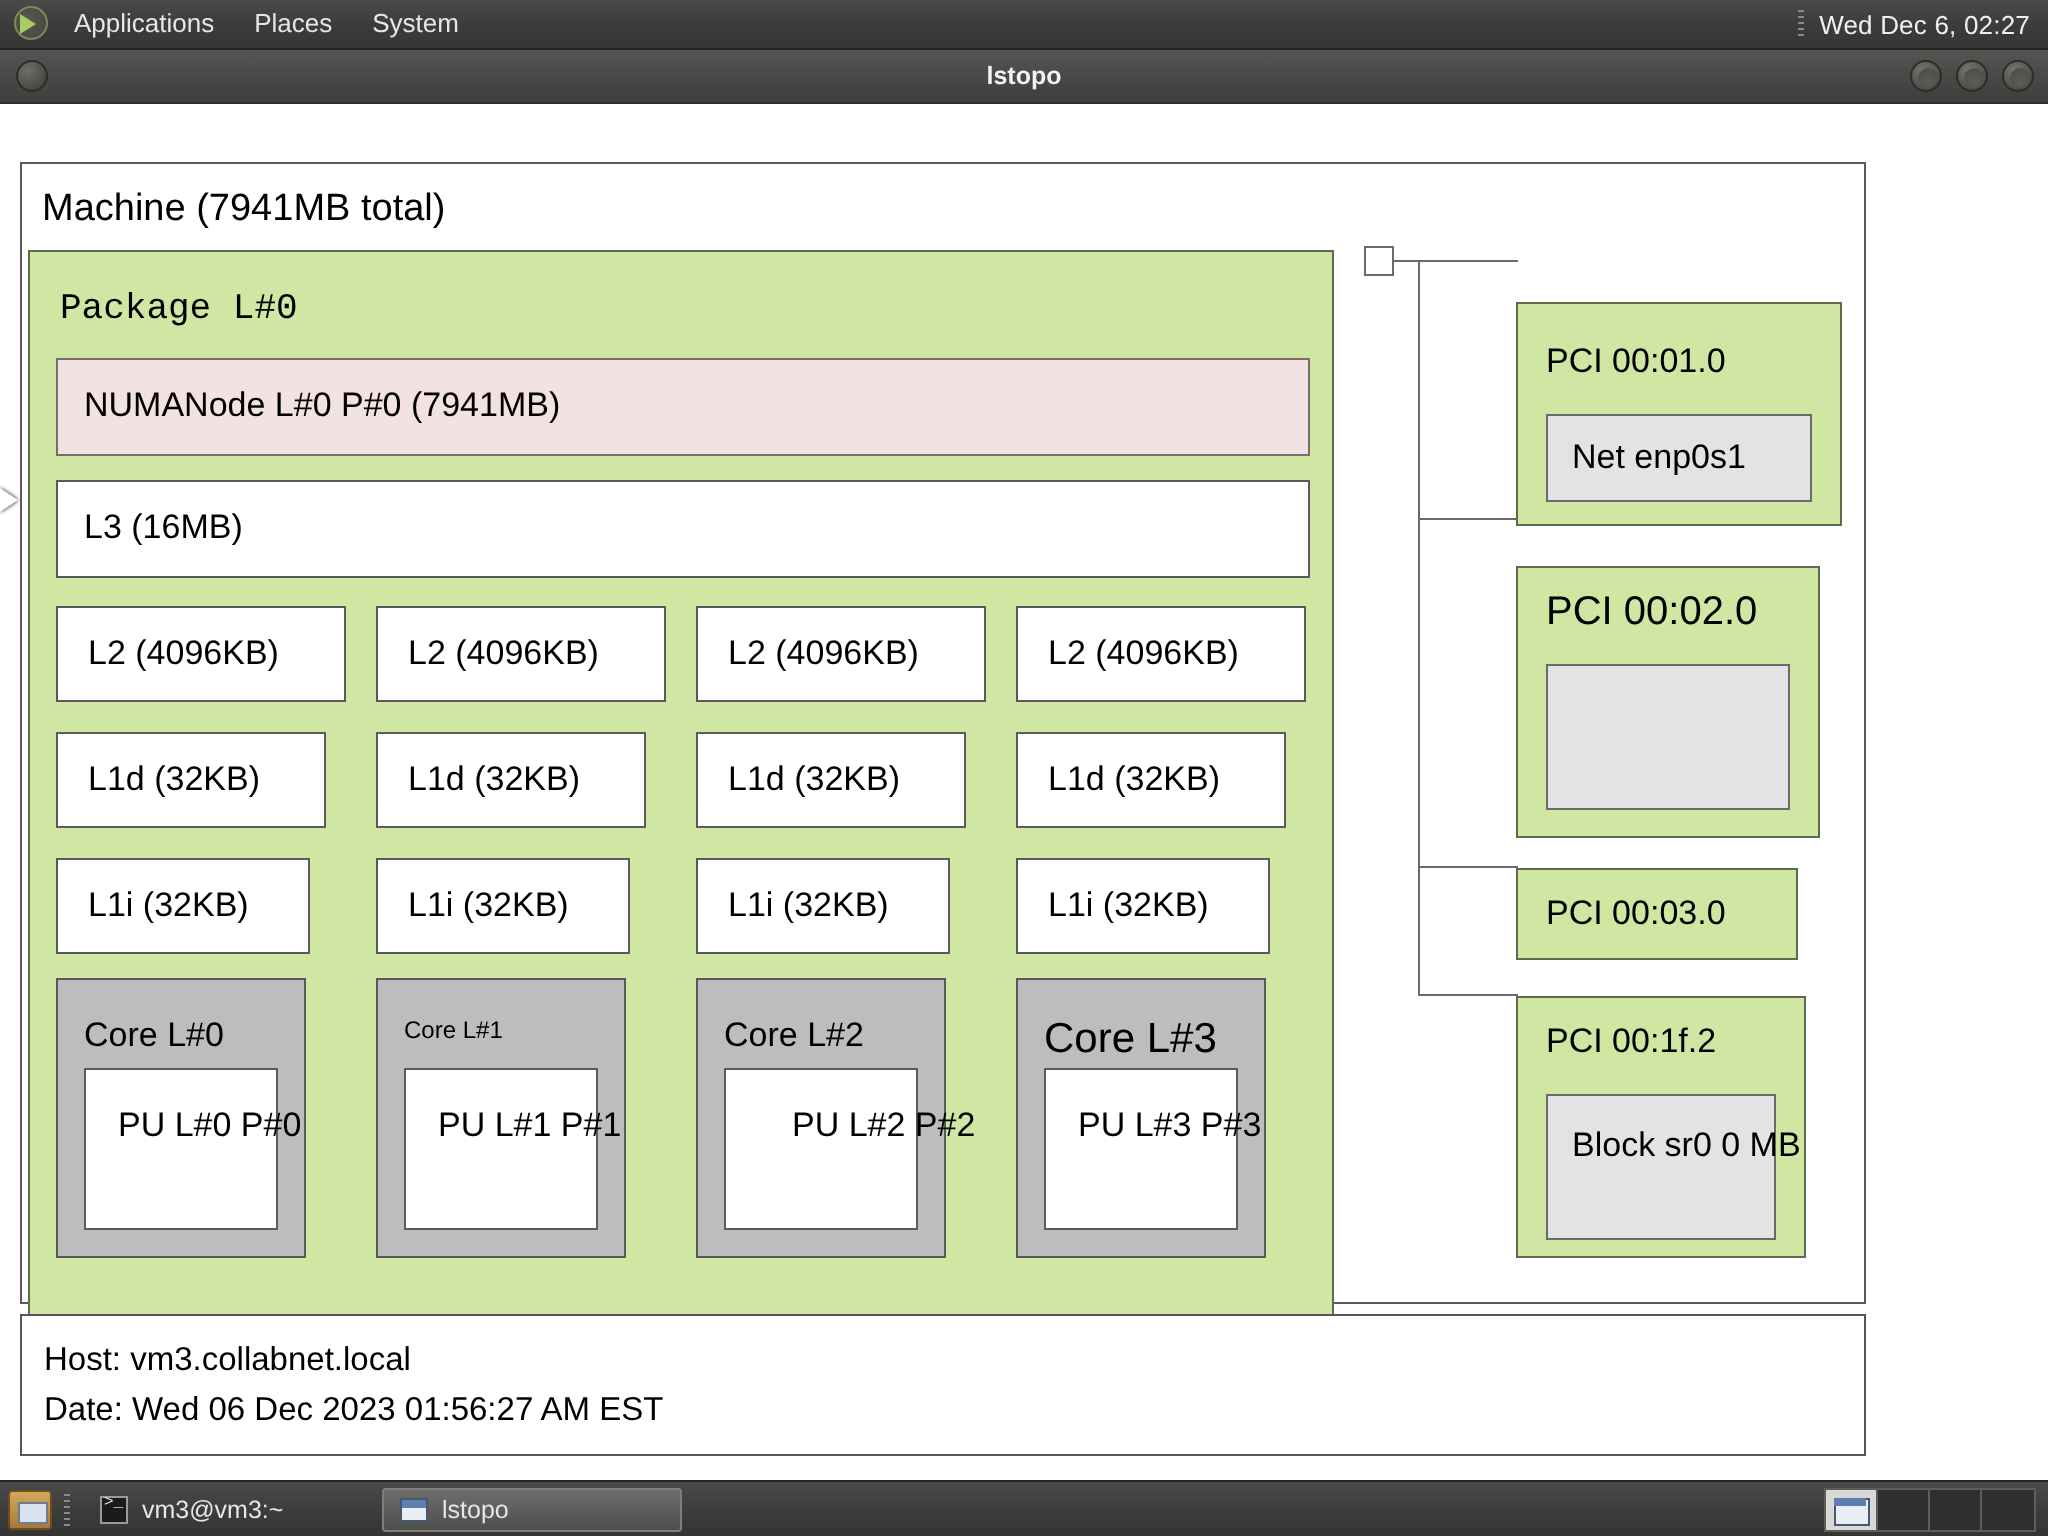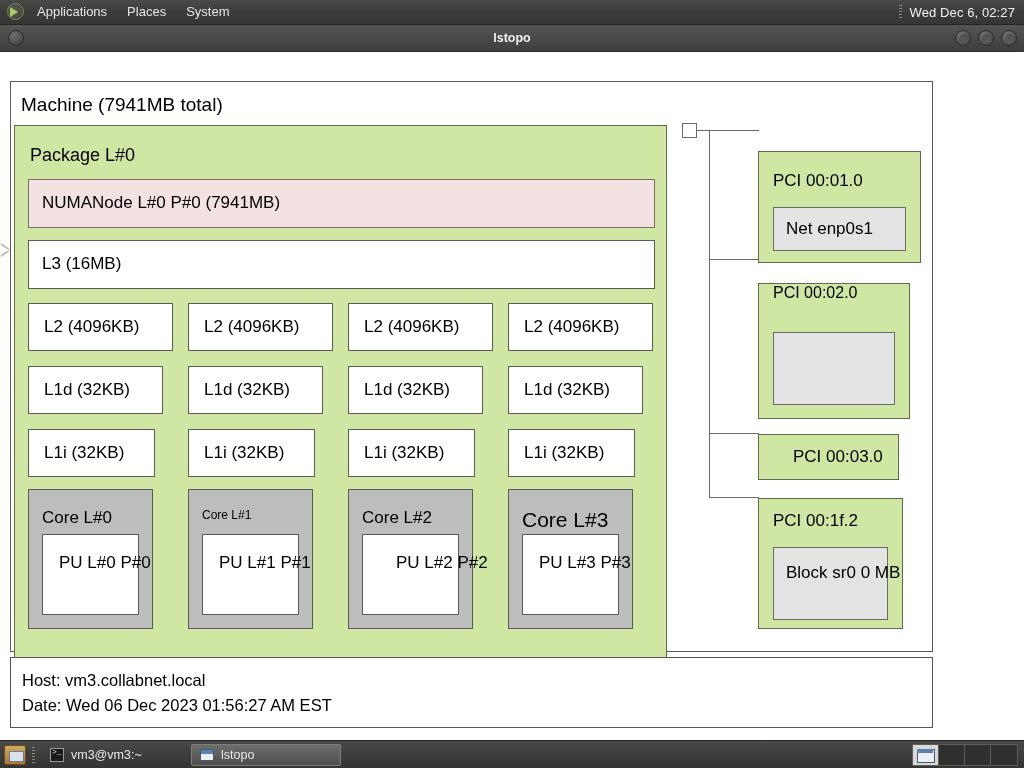--- a/index.html
+++ b/index.html
@@ -216,21 +216,21 @@
     </div>
   </div>
 
   <div id="canvas">
 
     <div class="obox white" style="left:10px; top:29px; width:923px; height:571px;">
     </div>
     <div id="machine-title" style="left:21px; top:42px;">Machine (7941MB total)</div>
 
     <div class="obox greenb" style="left:14px; top:73px; width:653px; height:544px;"></div>
-    <div class="olabel" style="position:absolute; left:30px; top:93px; font-size:18px; color:#000;">Package L#0</div>
+    <div class="olabel" style="position:absolute; left:30px; top:93px; font-size:18px; color:#000;font-family:Liberation Mono, monospace;">Package L#0</div>
 
     <div class="obox pink" style="left:28px; top:127px; width:627px; height:49px;"></div>
     <div class="olabel" style="position:absolute; left:42px; top:141px; font-size:17px; color:#000;">NUMANode L#0 P#0 (7941MB)</div>
 
     <div class="obox white" style="left:28px; top:188px; width:627px; height:49px;"></div>
     <div class="olabel" style="position:absolute; left:42px; top:202px; font-size:17px; color:#000;">L3 (16MB)</div>
 
     <div class="obox white" style="left:28px;  top:251px; width:145px; height:48px;"></div>
     <div class="olabel" style="position:absolute; left:44px; top:265px; font-size:17px;">L2 (4096KB)</div>
     <div class="obox white" style="left:188px; top:251px; width:145px; height:48px;"></div>
@@ -290,25 +290,25 @@
     <div class="tline hline" style="left:709px; top:207px; width:50px;"></div>
     <div class="tline hline" style="left:709px; top:381px; width:50px;"></div>
     <div class="tline hline" style="left:709px; top:445px; width:50px;"></div>
 
     <div class="obox greenb" style="left:758px; top:99px; width:163px; height:112px;"></div>
     <div class="olabel" style="position:absolute; left:773px; top:119px; font-size:17px;">PCI 00:01.0</div>
     <div class="obox lgrey" style="left:773px; top:155px; width:133px; height:44px;"></div>
     <div class="olabel" style="position:absolute; left:786px; top:167px; font-size:17px;">Net enp0s1</div>
 
     <div class="obox greenb" style="left:758px; top:231px; width:152px; height:136px;"></div>
-    <div class="olabel" style="position:absolute; left:773px; top:232px; font-size:16px;">PCI 00:02.0</div>
+    <div class="olabel" style="position:absolute; left:773px; top:243px; font-size:20px;">PCI 00:02.0</div>
     <div class="obox lgrey" style="left:773px; top:280px; width:122px; height:73px;"></div>
 
     <div class="obox greenb" style="left:758px; top:382px; width:141px; height:46px;"></div>
-    <div class="olabel" style="position:absolute; left:773px; top:395px; font-size:17px;margin-left:20px;">PCI 00:03.0</div>
+    <div class="olabel" style="position:absolute; left:773px; top:395px; font-size:17px;">PCI 00:03.0</div>
 
     <div class="obox greenb" style="left:758px; top:446px; width:145px; height:131px;"></div>
     <div class="olabel" style="position:absolute; left:773px; top:459px; font-size:17px;">PCI 00:1f.2</div>
     <div class="obox lgrey" style="left:773px; top:495px; width:115px; height:73px;"></div>
     <div class="olabel" style="position:absolute; left:786px; top:508px; font-size:17px; line-height:26px;">Block sr0
 0 MB</div>
 
     <div id="footer-box" style="left:10px; top:605px; width:923px; height:71px;">
       <div class="line" style="left:11px; top:13px;">Host: vm3.collabnet.local</div>
       <div class="line" style="left:11px; top:38px;">Date: Wed 06 Dec 2023 01:56:27 AM EST</div>

